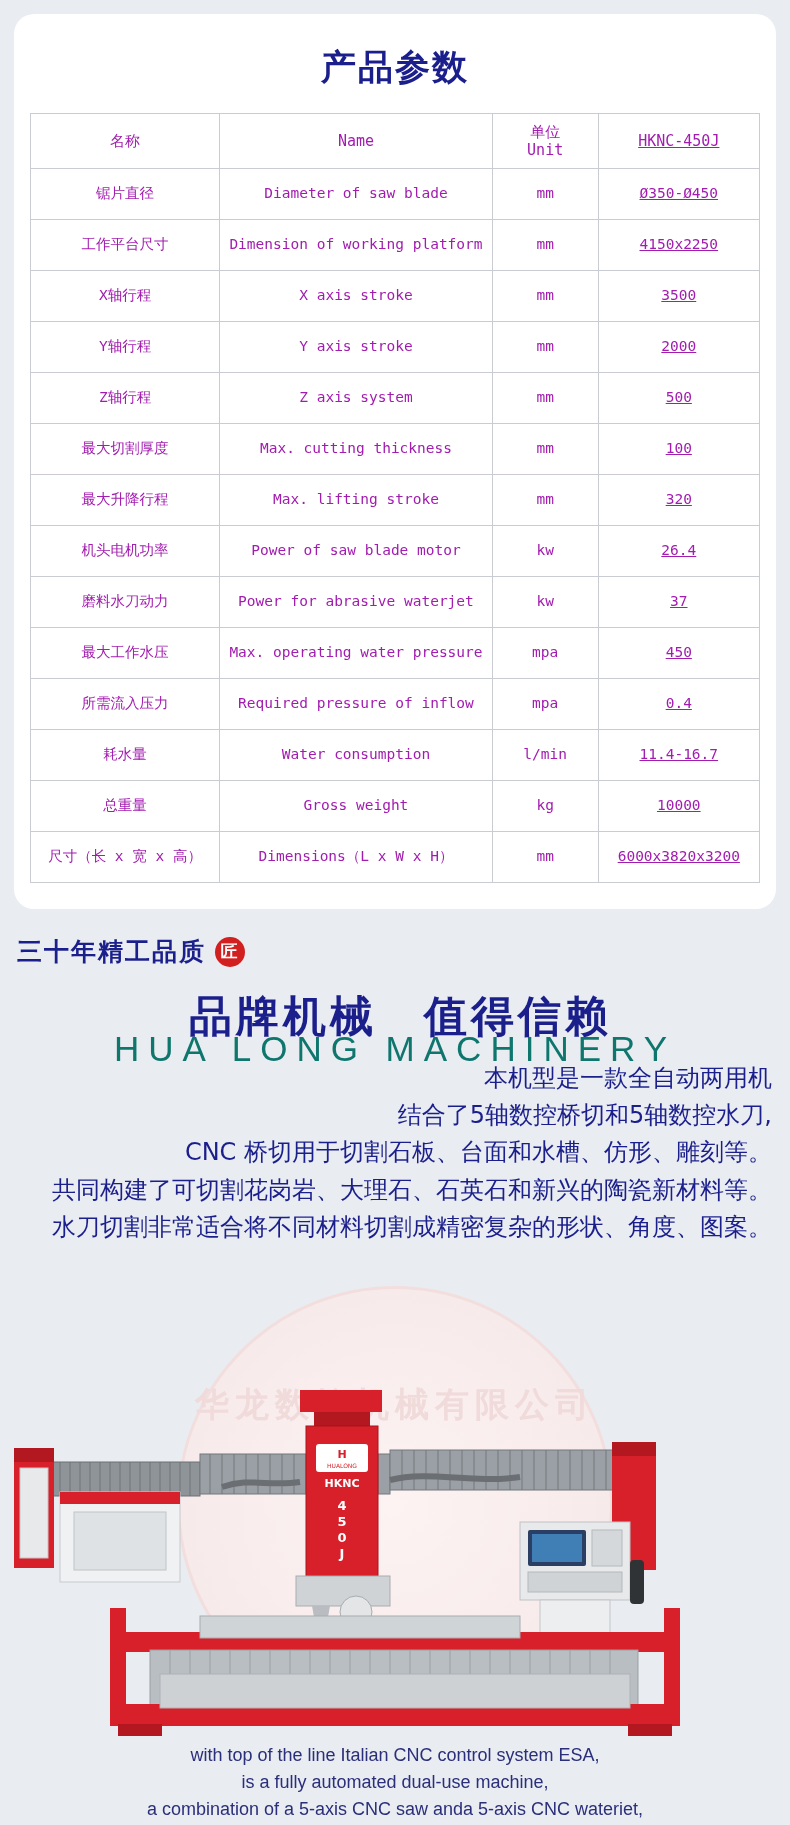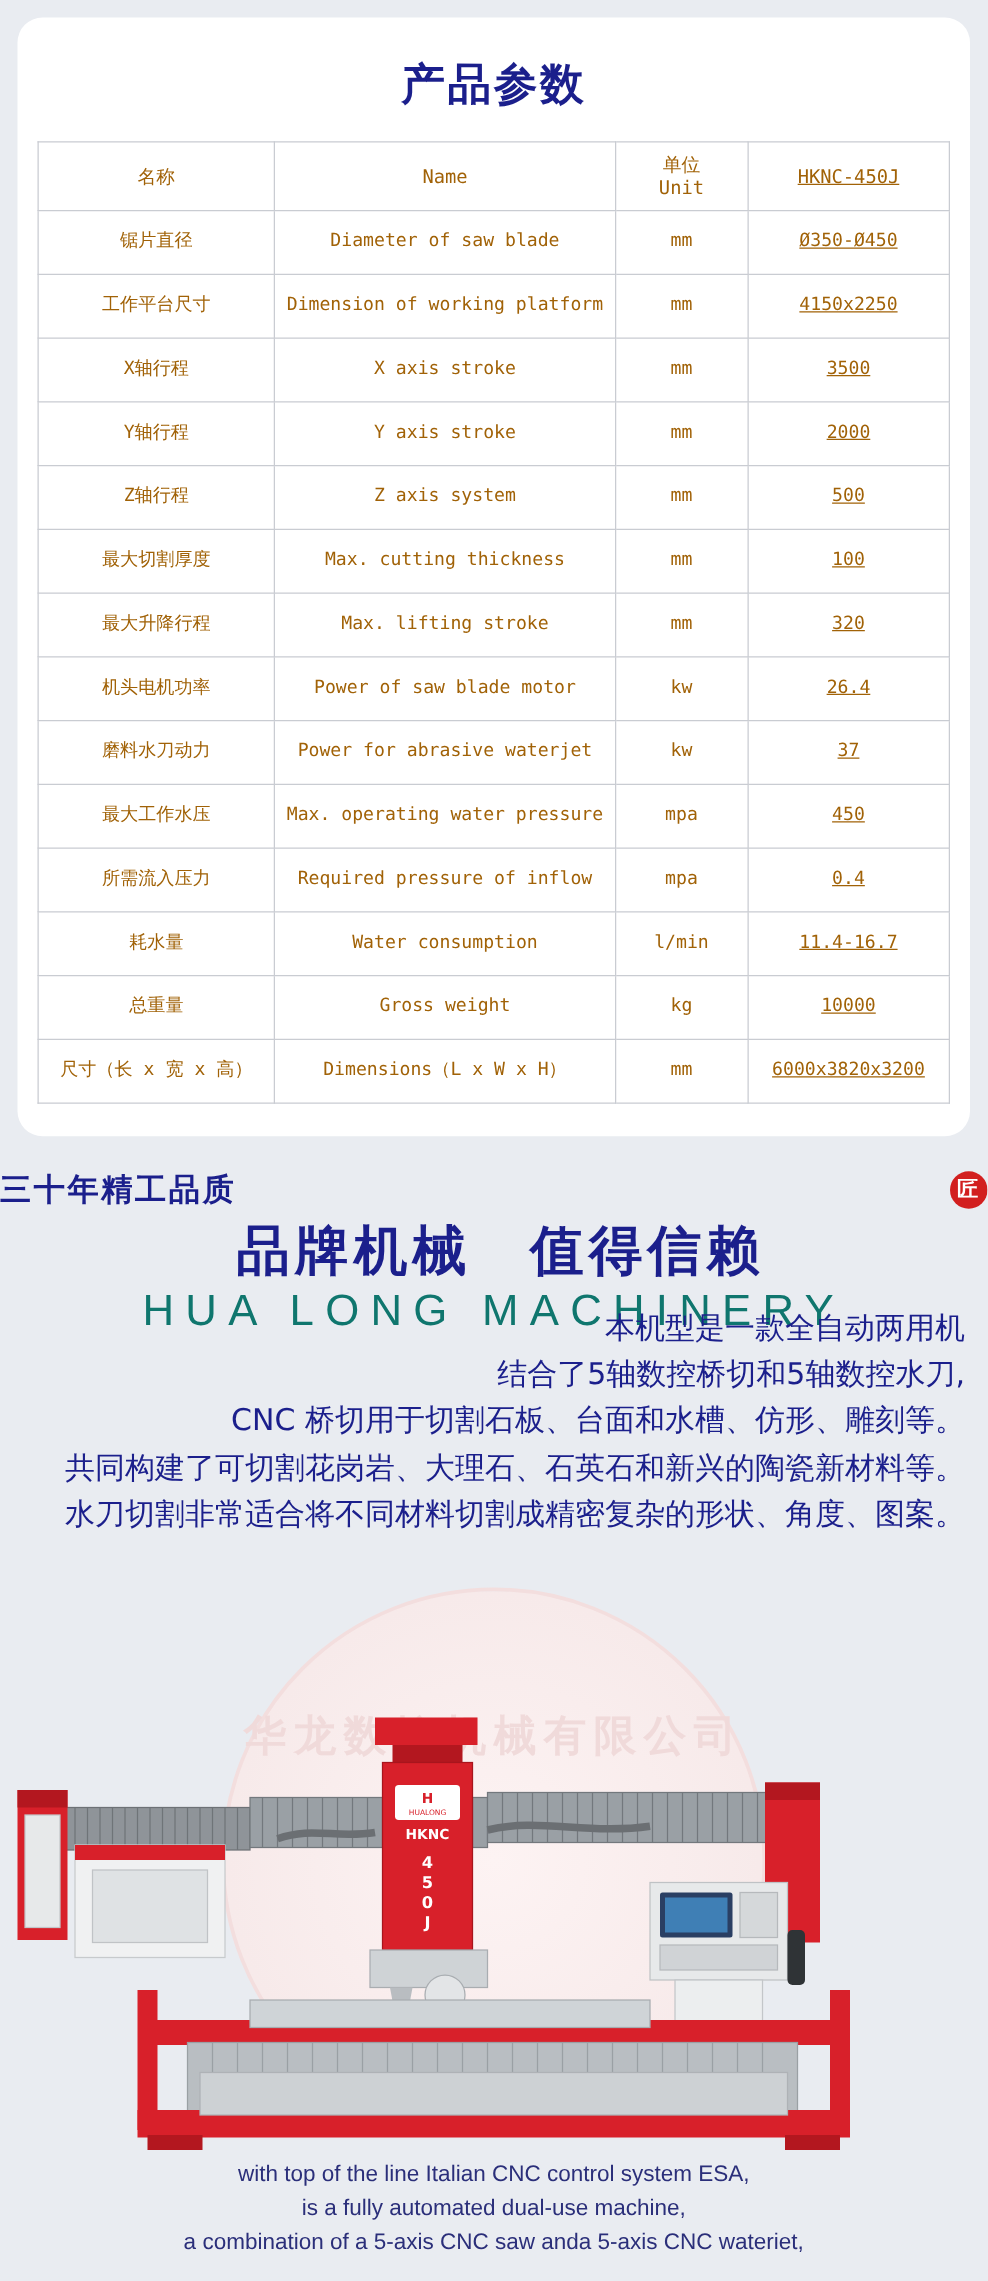--- a/index.html
+++ b/index.html
@@ -38,21 +38,21 @@
     width: 100%;
     border-collapse: collapse;
     table-layout: fixed;
     font-family: "DejaVu Sans Mono", monospace;
   }
   table.spec td {
     border: 1px solid #c9ccd2;
     text-align: center;
     vertical-align: middle;
     font-size: 14.5px;
-    color: #a16207;
+    color: #a21caf;
     padding: 9px 4px;
     line-height: 1.35;
     height: 32px;
   }
   table.spec td.col-cn { width: 26%; }
   table.spec td.col-en { width: 38%; }
   table.spec td.col-unit { width: 14%; }
   table.spec td.col-val { width: 22%; text-decoration: underline; }
   table.spec tr.head td {
     font-size: 15px;
@@ -63,47 +63,48 @@
 
   
   .brand-block {
     position: relative;
     padding: 26px 0 6px 0;
     text-align: center;
   }
   .brand-line1 {
     display: flex;
     align-items: center;
-    justify-content: space-between;
-    gap: 25px;
+    justify-content: flex-start;
+    gap: 9px;
     color: #1b1f8c;
     font-size: 25px;
     font-weight: bold;
     letter-spacing: 2px;
     font-family: "DejaVu Sans", sans-serif;
+    padding-left: 17px;
   }
   .seal {
     display: inline-flex;
     align-items: center;
     justify-content: center;
     width: 30px;
     height: 30px;
     border-radius: 50%;
     background: #d21f1f;
     color: #ffffff;
     font-size: 17px;
     font-weight: bold;
     font-family: "DejaVu Sans", sans-serif;
   }
   .brand-line2 {
     color: #1b1f8c;
     font-size: 43px;
     font-weight: bold;
     letter-spacing: 4px;
-    margin-top: 4px;
+    margin-top: 20px;
     font-family: "DejaVu Sans", sans-serif;
     padding-left: 11px;
   }
   .watermark {
     position: absolute;
     left: 0;
     right: 0;
     top: 120px;
     text-align: center;
     font-size: 35px;

